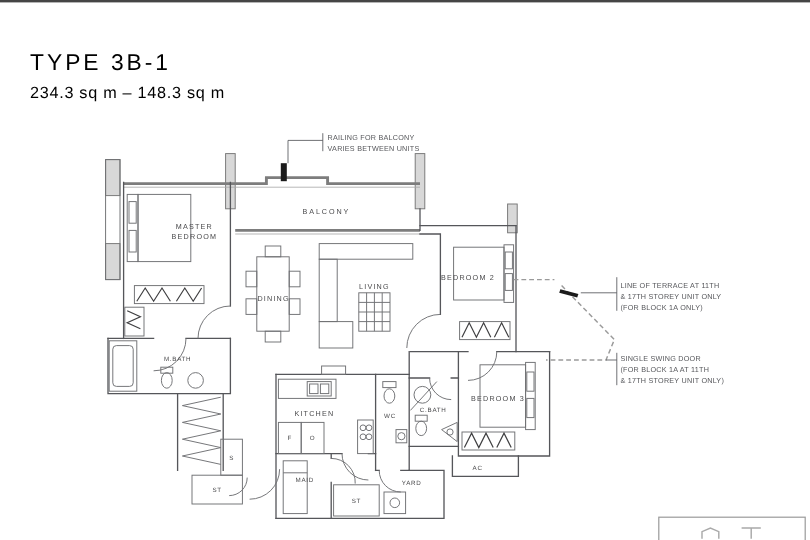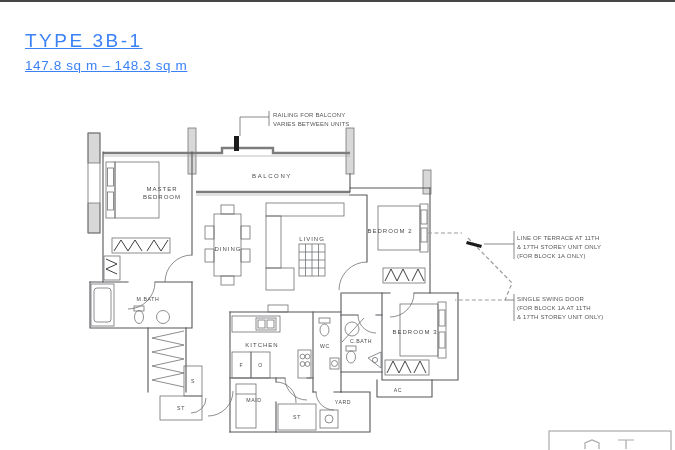--- a/index.html
+++ b/index.html
@@ -1,21 +1,21 @@
 <!DOCTYPE html>
 <html><head>
 <meta charset="utf-8">
 <style>
   html,body{margin:0;padding:0;}
   body{
     width:675px;height:450px;position:relative;overflow:hidden;
     background:#ffffff;font-family:"Liberation Sans",sans-serif;
   }
   .topline{position:absolute;left:0;top:0;width:675px;height:2px;background:#454545;}
-  .title-block{position:absolute;left:25px;top:30px;color:#3b82f6;text-decoration:underline;}
+  .title-block{position:absolute;left:25px;top:42px;color:#000000;}
   .title-type{font-size:19px;letter-spacing:2.5px;font-weight:400;margin:0 0 6px 0;}
   .title-sub{font-size:13.5px;letter-spacing:0.6px;font-weight:400;margin:0 0 5px 0;}
   svg{position:absolute;left:0;top:0;}
   svg text{font-family:"Liberation Sans",sans-serif;fill:#4a4a4c;}
   .room-label{font-size:6px;letter-spacing:1px;text-anchor:middle;}
   .small-label{font-size:5.2px;letter-spacing:0.6px;text-anchor:middle;}
   .ann-label{font-size:6px;letter-spacing:0.2px;text-anchor:start;fill:#55565a;}
   .wall{stroke:#55565a;stroke-width:1.1;fill:none;stroke-linecap:square;}
   .furn{stroke:#707174;stroke-width:0.8;fill:none;}
   .glass{stroke:#7d7d7d;stroke-width:2.4;fill:none;}
@@ -28,21 +28,21 @@
   .keyplan{stroke:#9a9a9a;stroke-width:1;fill:#ffffff;}
   .keyshape{stroke:#a9a9a9;stroke-width:1.2;fill:none;}
 </style>
 </head>
 <body>
 
 <div class="topline"></div>
 
 <div class="title-block">
   <div class="title-type">TYPE 3B-1</div>
-  <div class="title-sub">147.8 sq m – 148.3 sq m</div>
+  <div class="title-sub">234.3 sq m – 148.3 sq m</div>
 </div>
 
 <svg width="675" height="450" viewBox="0 0 675 450">
 
   <g>
     <rect class="col" x="88" y="133" width="12" height="30"></rect>
     <rect class="col" x="88" y="203" width="12" height="30"></rect>
     <rect class="col" x="188" y="128" width="8" height="46"></rect>
     <rect class="col" x="346" y="128" width="8" height="46"></rect>
     <rect class="col" x="423" y="170" width="8" height="24"></rect>

